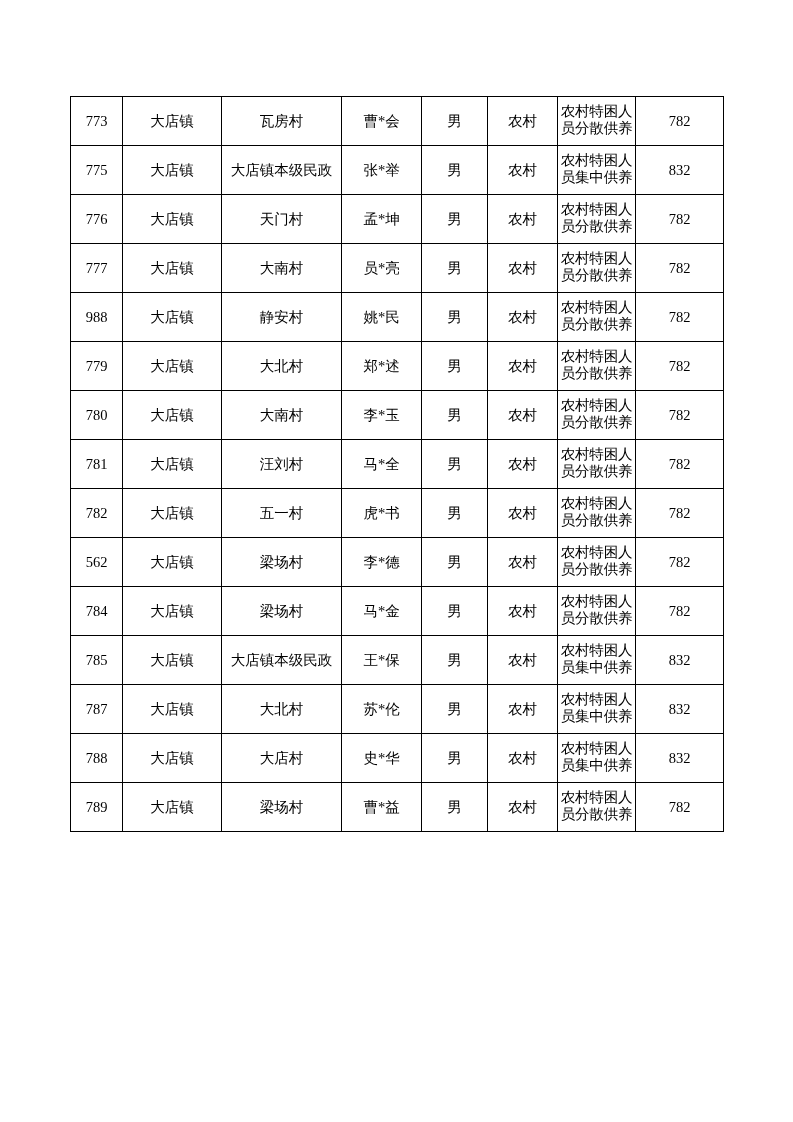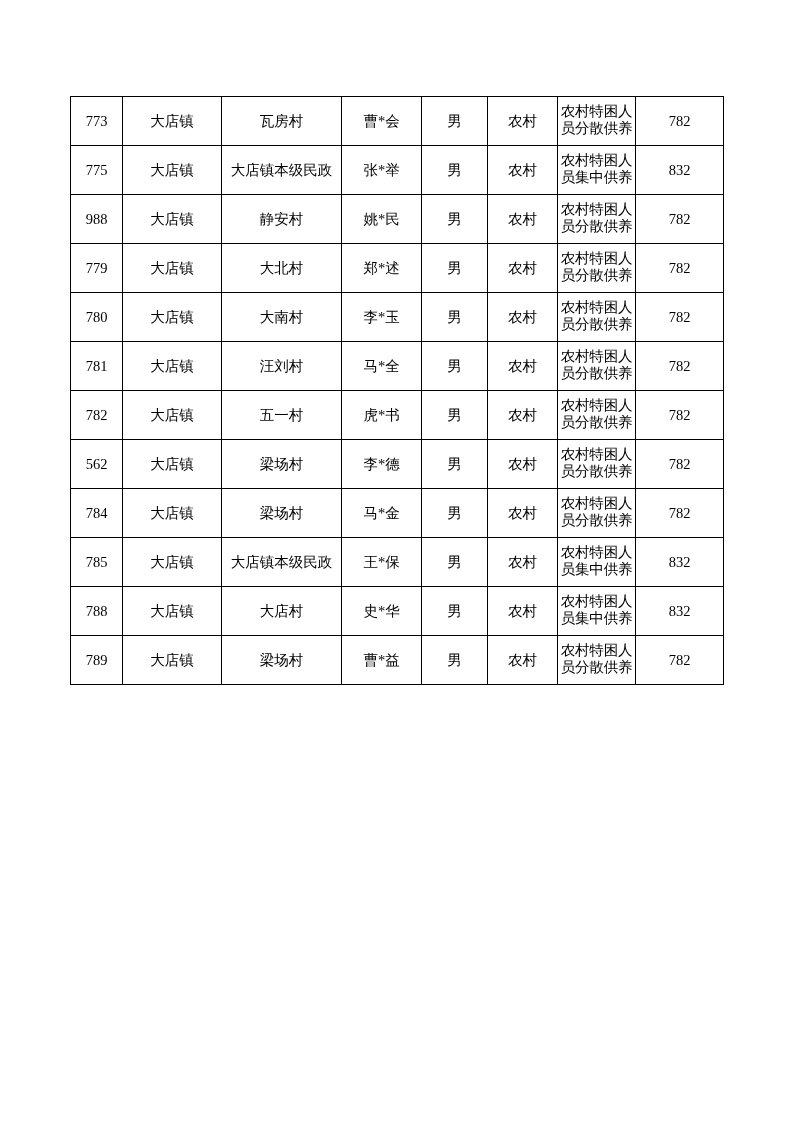--- a/index.html
+++ b/index.html
@@ -94,20 +94,44 @@
           <td>大店镇本级民政</td>
           <td>张*举</td>
           <td>男</td>
           <td>农村</td>
           <td class="cat">
             <span class="cat-inner">农村特困人员集中供养</span>
           </td>
           <td class="amount">832</td>
         </tr>
         <tr>
+          <td class="seq">776</td>
+          <td>大店镇</td>
+          <td>天门村</td>
+          <td>孟*坤</td>
+          <td>男</td>
+          <td>农村</td>
+          <td class="cat">
+            <span class="cat-inner">农村特困人员分散供养</span>
+          </td>
+          <td class="amount">782</td>
+        </tr>
+        <tr>
+          <td class="seq">777</td>
+          <td>大店镇</td>
+          <td>大南村</td>
+          <td>员*亮</td>
+          <td>男</td>
+          <td>农村</td>
+          <td class="cat">
+            <span class="cat-inner">农村特困人员分散供养</span>
+          </td>
+          <td class="amount">782</td>
+        </tr>
+        <tr>
           <td class="seq">988</td>
           <td>大店镇</td>
           <td>静安村</td>
           <td>姚*民</td>
           <td>男</td>
           <td>农村</td>
           <td class="cat">
             <span class="cat-inner">农村特困人员分散供养</span>
           </td>
           <td class="amount">782</td>
@@ -182,20 +206,32 @@
           <td class="cat">
             <span class="cat-inner">农村特困人员分散供养</span>
           </td>
           <td class="amount">782</td>
         </tr>
         <tr>
           <td class="seq">785</td>
           <td>大店镇</td>
           <td>大店镇本级民政</td>
           <td>王*保</td>
+          <td>男</td>
+          <td>农村</td>
+          <td class="cat">
+            <span class="cat-inner">农村特困人员集中供养</span>
+          </td>
+          <td class="amount">832</td>
+        </tr>
+        <tr>
+          <td class="seq">787</td>
+          <td>大店镇</td>
+          <td>大北村</td>
+          <td>苏*伦</td>
           <td>男</td>
           <td>农村</td>
           <td class="cat">
             <span class="cat-inner">农村特困人员集中供养</span>
           </td>
           <td class="amount">832</td>
         </tr>
         <tr>
           <td class="seq">788</td>
           <td>大店镇</td>

